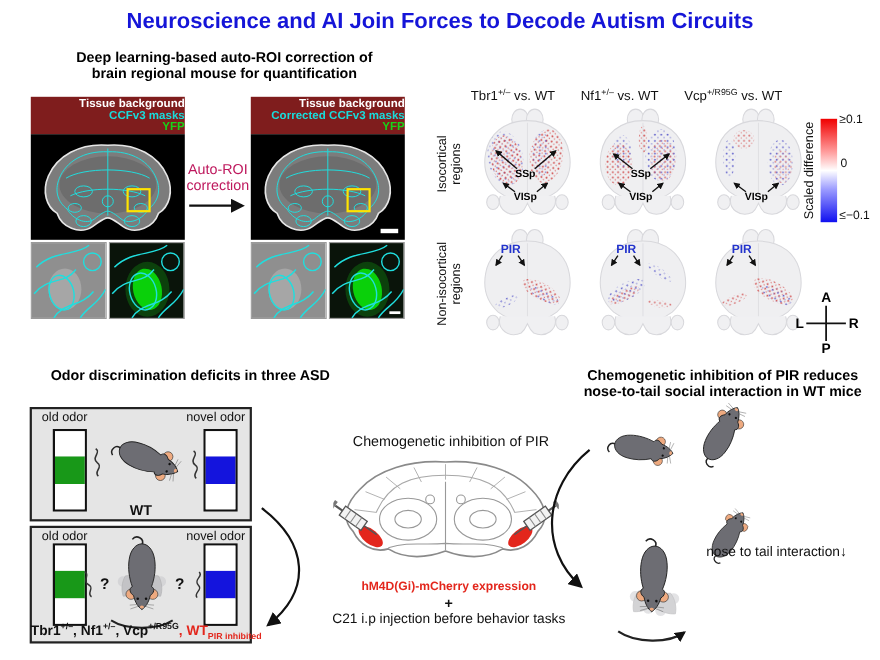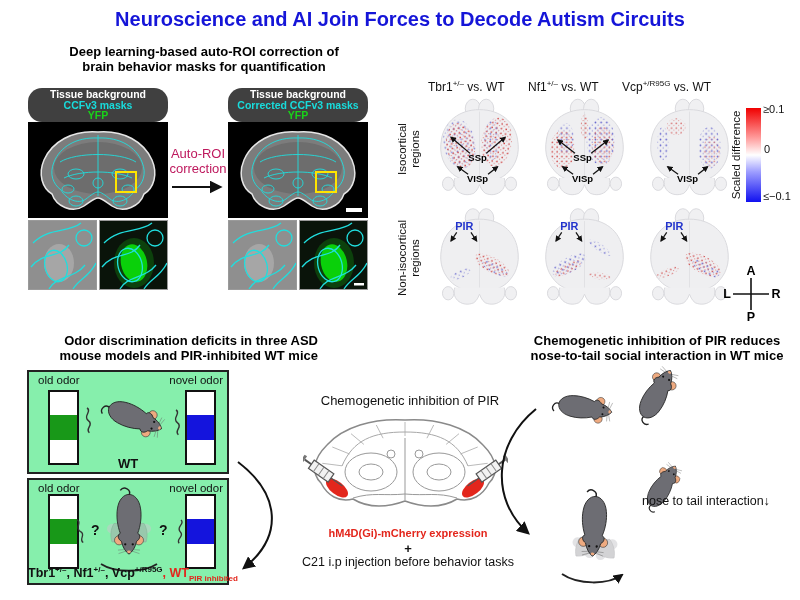--- a/index.html
+++ b/index.html
@@ -4,37 +4,37 @@
 <style>
   html,body{margin:0;padding:0;background:#fff;}
   #fig{position:relative;width:800px;height:600px;background:#fff;overflow:hidden;
        font-family:"Liberation Sans",sans-serif;color:#111;}
   .abs{position:absolute;}
   .ctr{text-align:center;}
   .hdr{font-weight:bold;font-size:13px;line-height:15px;color:#000;}
   #main-title{left:0;top:8;top:8px;width:800px;text-align:center;font-size:20px;font-weight:bold;color:#1515d8;}
   
   .panel{width:140px;height:202px;}
-  .panel-head{height:34px;background:#404040;text-align:center;padding-top:1px;box-sizing:border-box;border-radius:14px;}
+  .panel-head{height:34px;background:#7f1d1d;text-align:right;padding-top:1px;box-sizing:border-box;}
   .panel-head div{font-size:10.5px;line-height:10.5px;font-weight:bold;}
   .ph-white{color:#fff;}
   .ph-cyan{color:#18dcdc;}
   .ph-green{color:#18d418;}
   .panel-main{height:96px;background:#000;}
   .panel-insets{height:70px;display:flex;gap:2px;margin-top:2px;}
   .inset{width:69px;height:70px;border:1px solid #9a9a9a;box-sizing:border-box;}
   .autoroi{font-size:13px;line-height:15px;text-align:center;color:#be185d;}
   
   .colhdr{font-weight:normal;font-size:12px;text-align:left;white-space:nowrap;}
   .colhdr sup{font-size:8px;}
   .vlabel{font-size:11.5px;line-height:12.5px;text-align:center;transform:rotate(-90deg);white-space:nowrap;}
   .cbar{width:15px;height:94px;background:linear-gradient(to bottom,#f00000 0%,#ff9d9d 32%,#ffffff 50%,#9d9dff 68%,#1010f0 100%);}
   .cbl{font-size:11px;white-space:nowrap;}
   
-  .obox{width:202px;border:2px solid #222;box-sizing:border-box;background:#86efac;}
+  .obox{width:202px;border:2px solid #222;box-sizing:border-box;background:#e5e5e5;}
   .odlabel{font-size:11.5px;white-space:nowrap;}
   .odorbar{width:27px;height:71px;border:2px solid #111;box-sizing:content-box;}
   .odorbar div{width:27px;}
   .seg-w{height:23px;background:#fff;}
   .seg-g{height:25px;background:#189818;}
   .seg-b{height:25px;background:#1414dd;}
   .wtcap{font-size:13px;font-weight:bold;text-align:center;}
   .gcap{font-size:12.5px;font-weight:bold;white-space:nowrap;}
   .gcap sup{font-size:8px;}
   .gcap .red{color:#e3261c;}
@@ -140,21 +140,21 @@
           <circle cx="55" cy="17" r="8"></circle>
         </g>
       </symbol>
     </defs>
   </svg>
 
   <div id="main-title" class="abs">Neuroscience and AI Join Forces to Decode Autism Circuits</div>
 
   <div class="abs hdr ctr" style="left:18px;top:44px;width:372px;">
     <div>Deep learning-based auto-ROI correction of</div>
-    <div>brain behavior masks for quantification</div>
+    <div>brain regional mouse for quantification</div>
   </div>
 
   <div class="abs panel" style="left:28px;top:88px;">
     <div class="panel-head">
       <div class="ph-white">Tissue background</div>
       <div class="ph-cyan">CCFv3 masks</div>
       <div class="ph-green">YFP</div>
     </div>
     <div class="panel-main">
       <svg width="140" height="96" viewBox="0 0 140 96">
@@ -301,23 +301,22 @@
 
   <svg class="abs" style="left:718px;top:264px;" width="70" height="58">
     <line x1="33" y1="14" x2="33" y2="46" stroke="#111" stroke-width="1.6"></line>
     <line x1="15" y1="30" x2="51" y2="30" stroke="#111" stroke-width="1.6"></line>
     <text x="33" y="11" font-size="12.5" font-weight="600" text-anchor="middle">A</text>
     <text x="33" y="57" font-size="12.5" font-weight="600" text-anchor="middle">P</text>
     <text x="9" y="34" font-size="12.5" font-weight="600" text-anchor="middle">L</text>
     <text x="58" y="34" font-size="12.5" font-weight="600" text-anchor="middle">R</text>
   </svg>
 
-  <div class="abs hdr" style="left:28px;top:333px;width:290px;text-align:right;">
+  <div class="abs hdr" style="left:28px;top:333px;width:290px;text-align:center;">
     <div>Odor discrimination deficits in three ASD</div>
-    <div>mouse models and PIR-inhibited WT mice</div>
   </div>
 
   <div class="abs obox" style="left:27px;top:370px;height:104px;">
     <div class="abs odlabel" style="left:9px;top:2px;">old odor</div>
     <div class="abs odlabel" style="right:4px;top:2px;">novel odor</div>
     <div class="abs odorbar" style="left:19px;top:18px;">
       <div class="seg-w"></div>
         <div class="seg-g"></div>
         <div class="seg-w"></div>
     </div>

